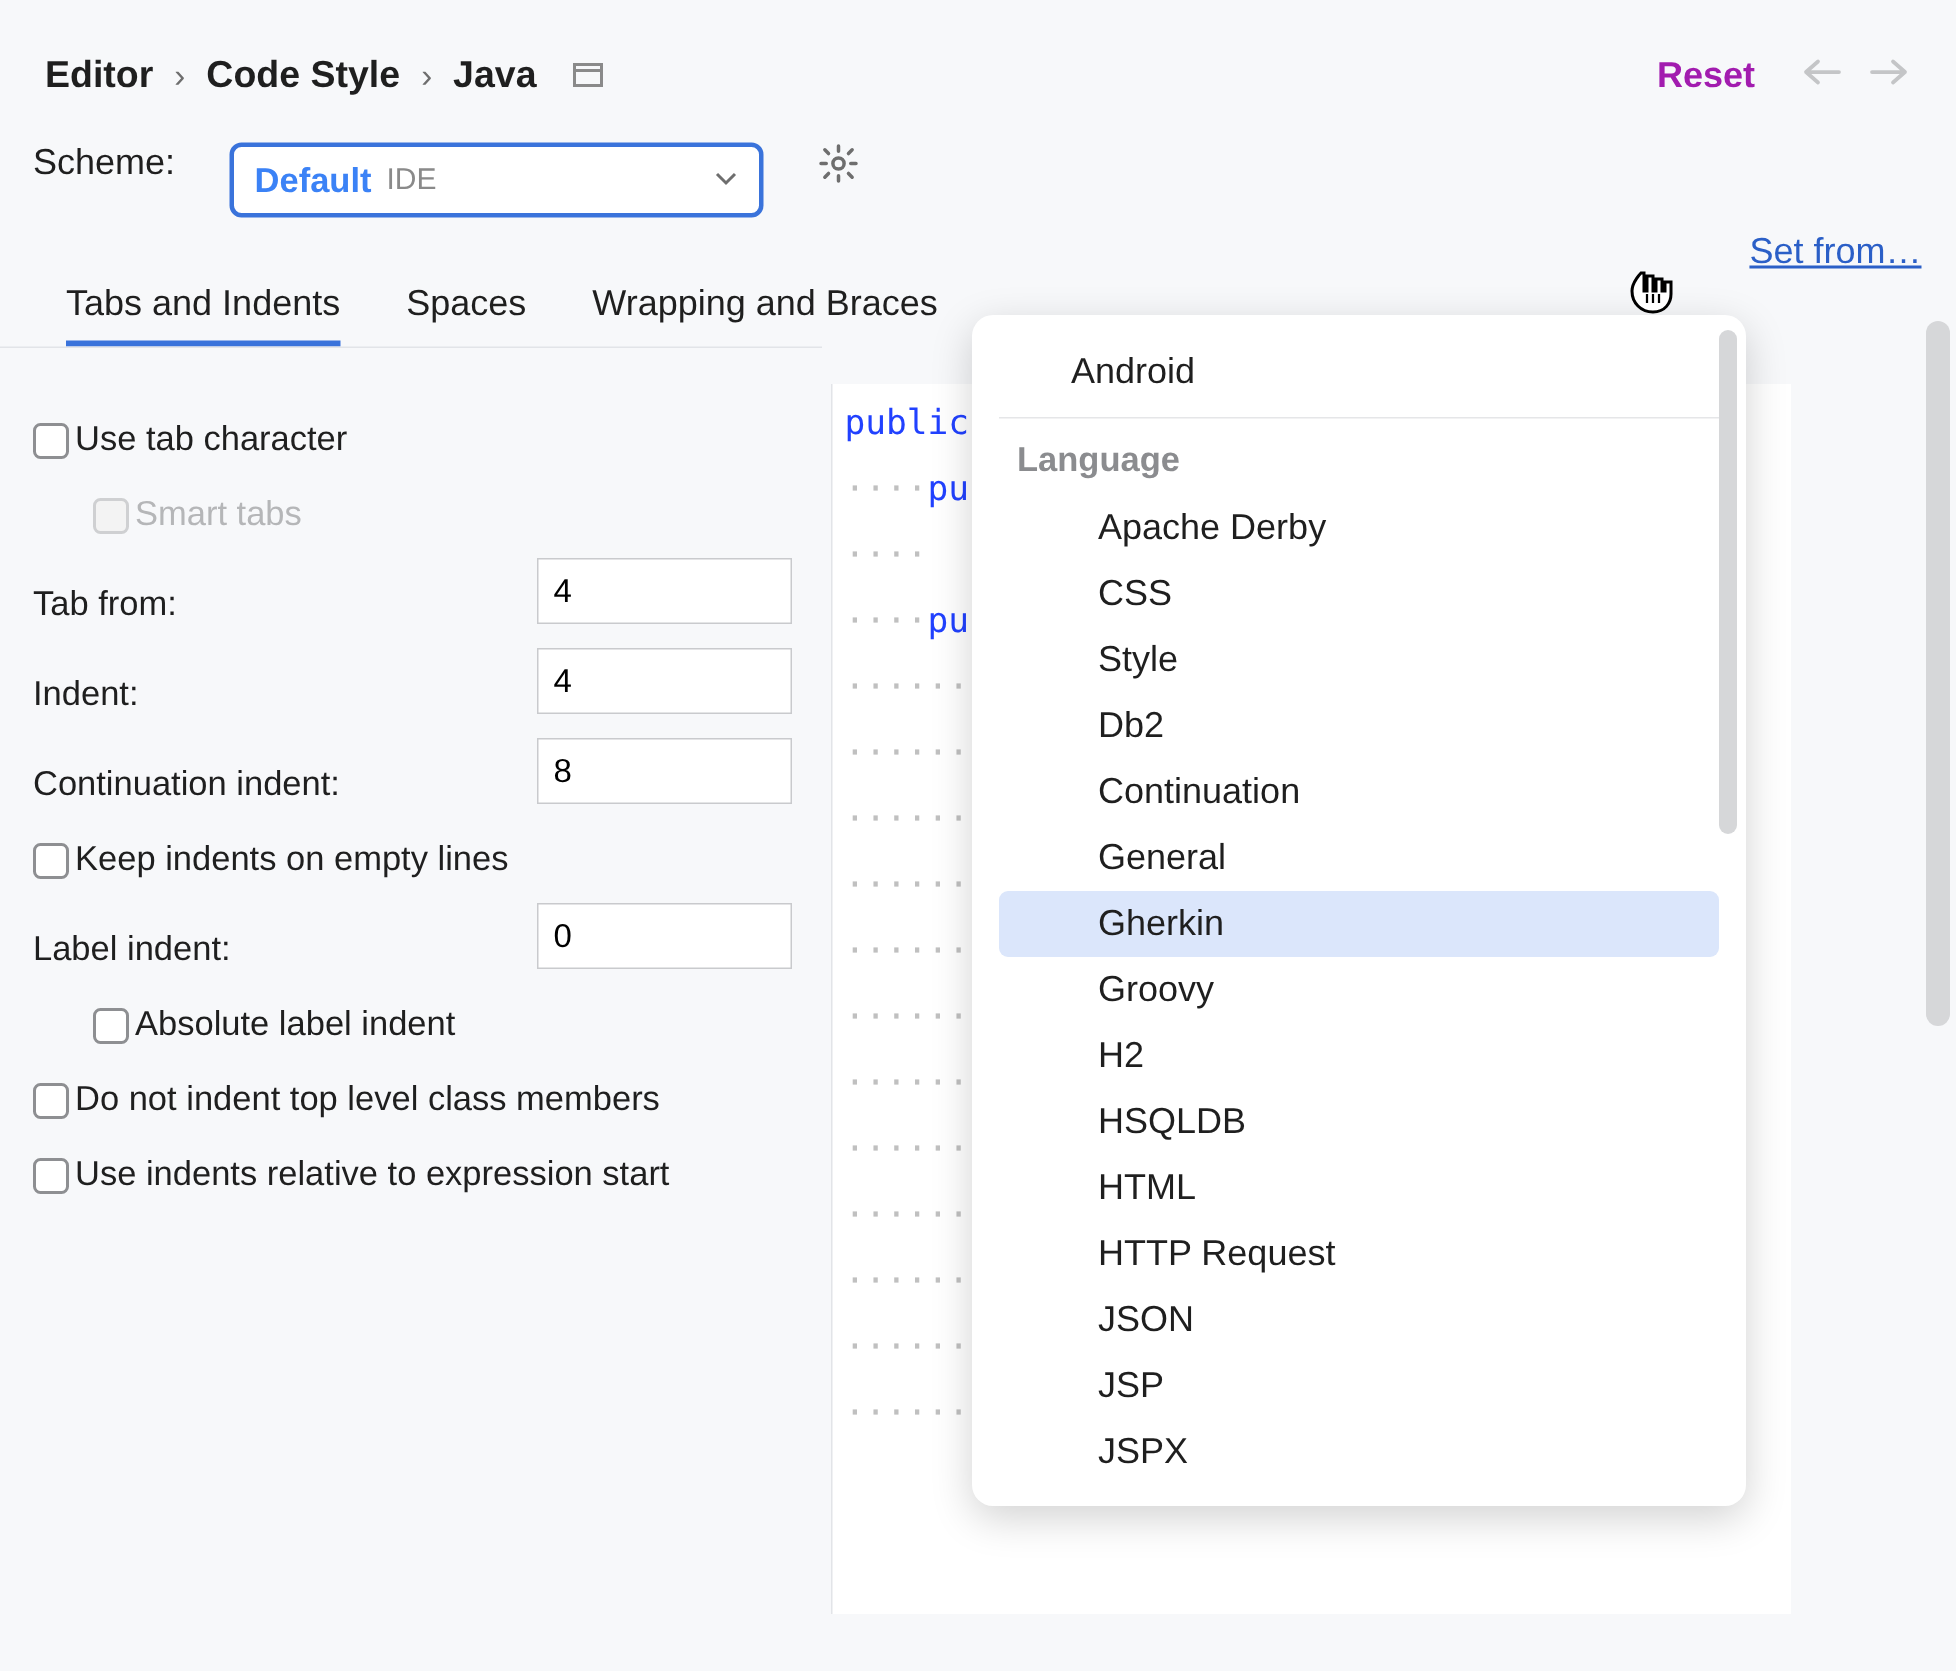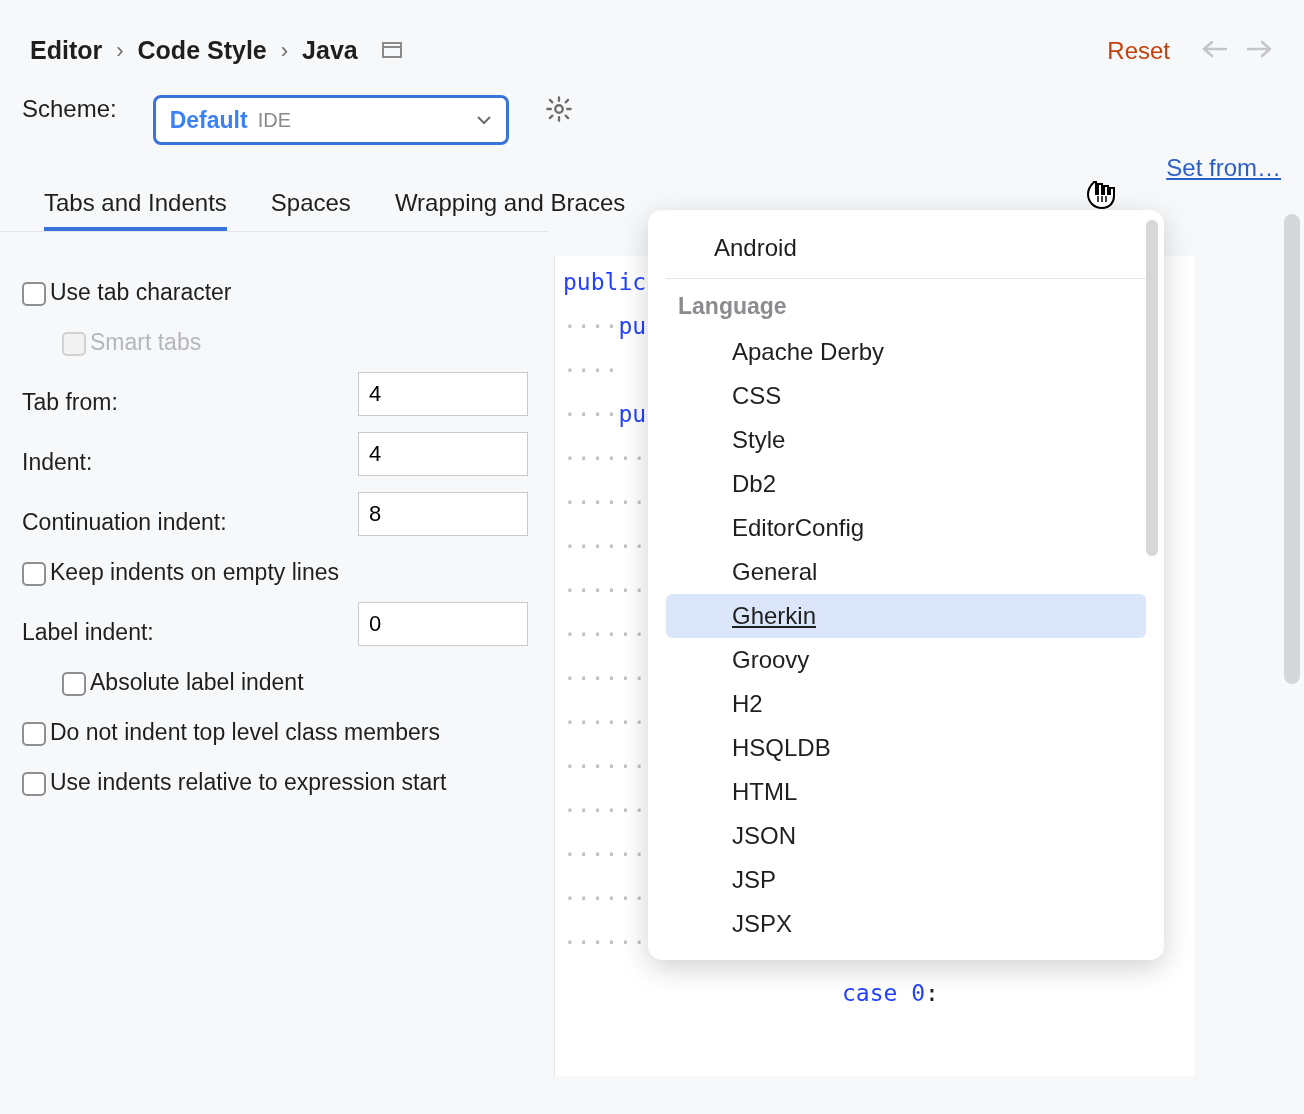--- a/index.html
+++ b/index.html
@@ -31,22 +31,22 @@
     display: inline-flex;
     margin-left: 10px;
     color: #7a7a7a;
   }
   .header-right {
     display: flex;
     align-items: center;
     gap: 30px;
   }
   .reset-link {
-    color: #c2410c;
-    font-weight: 400;
+    color: #a21caf;
+    font-weight: 700;
     font-size: 24px;
     cursor: pointer;
   }
   .nav-arrows { display: flex; gap: 18px; color: #b4b4b6; }
   .nav-arrow { cursor: default; }
 
   .scheme-row {
     display: flex;
     align-items: flex-start;
     gap: 36px;
@@ -172,21 +172,21 @@
     font-size: 23px;
     padding: 6px 0 10px 30px;
   }
   .dd-item {
     padding: 8px 0 8px 66px;
     font-size: 24px;
     cursor: pointer;
     margin: 0 18px;
     border-radius: 6px;
   }
-  .dd-item.hover { background: #dbe6fb; text-decoration: underline; }
+  .dd-item.hover { background: #dbe6fb; }
   .dd-scrollbar {
     position: absolute;
     right: 6px;
     top: 10px;
     width: 12px;
     height: 336px;
     background: #d6d7d9;
     border-radius: 6px;
   }
 
@@ -345,27 +345,28 @@
   <span class="kw">case </span><span class="num">0</span><span>:</span>
 </div>
 
 <div class="dropdown">
   <div class="dd-top-item">Android</div>
   <div class="dd-heading">Language</div>
   <div class="dd-item">Apache Derby</div>
   <div class="dd-item">CSS</div>
   <div class="dd-item">Style</div>
   <div class="dd-item">Db2</div>
-  <div class="dd-item">EditorConfig</div>
+  <div class="dd-item">Continuation</div>
   <div class="dd-item">General</div>
   <div class="dd-item hover">Gherkin</div>
   <div class="dd-item">Groovy</div>
   <div class="dd-item">H2</div>
   <div class="dd-item">HSQLDB</div>
   <div class="dd-item">HTML</div>
+  <div class="dd-item">HTTP Request</div>
   <div class="dd-item">JSON</div>
   <div class="dd-item">JSP</div>
   <div class="dd-item">JSPX</div>
   <div class="dd-scrollbar"></div>
 </div>
 
 <div class="outer-scrollbar"></div>
 
 <div class="cursor">
   <svg width="36" height="40" viewBox="0 0 36 40">

